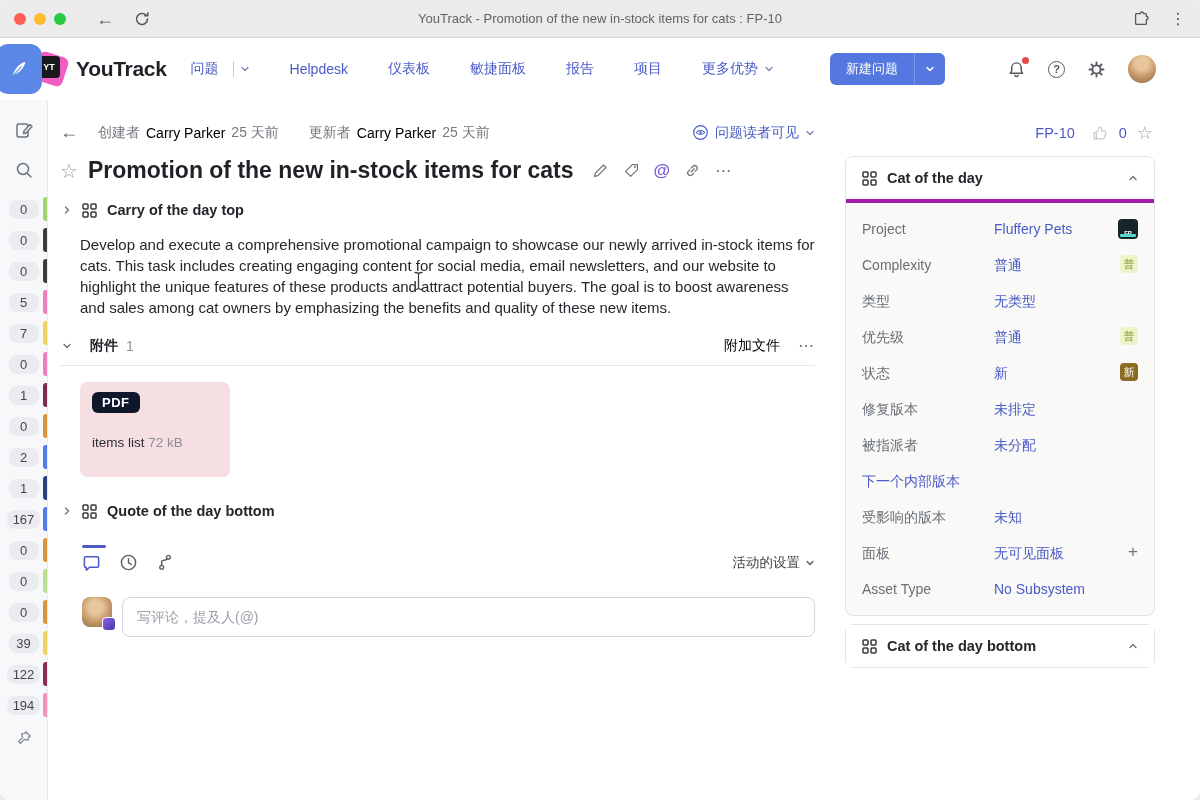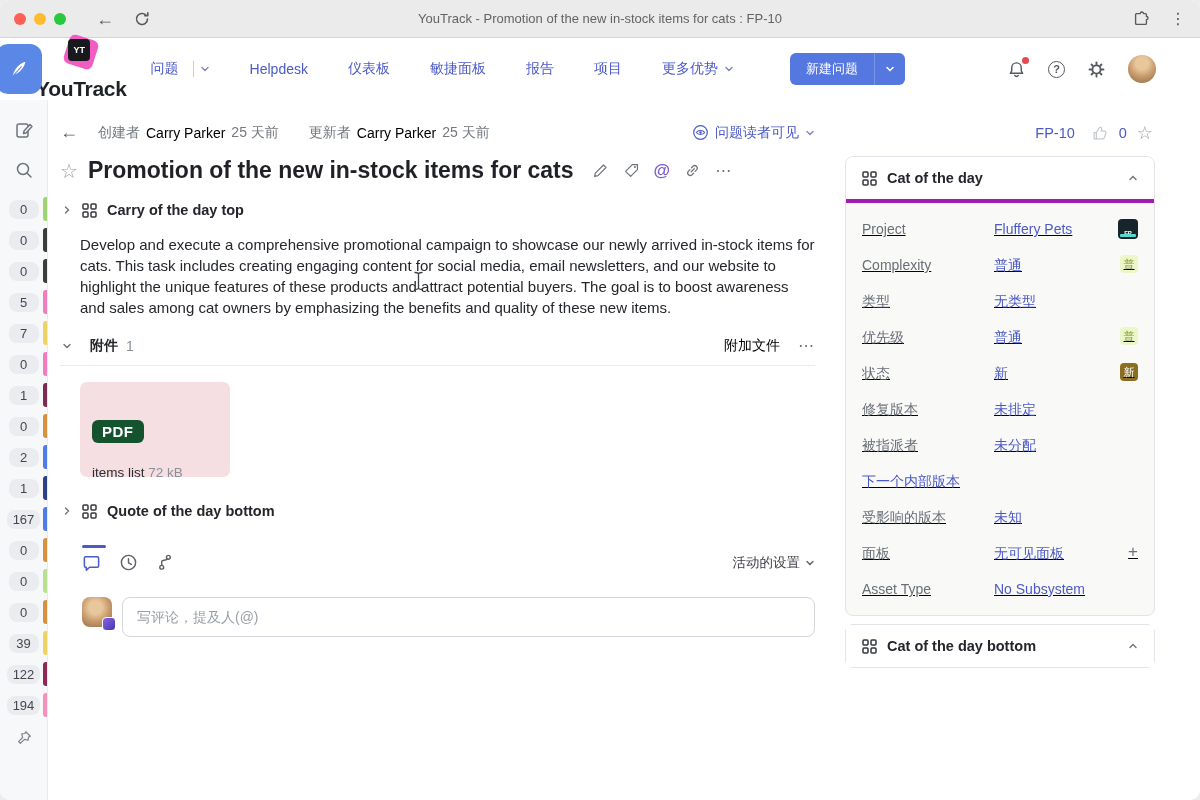--- a/index.html
+++ b/index.html
@@ -11,21 +11,21 @@
   .tl { width:12px; height:12px; border-radius:50%; margin-right:8px; }
   .tl.red{ background:#ff5f57; } .tl.yellow{ background:#febc2e; } .tl.green{ background:#28c840; }
   .nav-btns { display:flex; align-items:center; margin-left:22px; gap:20px; color:#5a5a5a; }
   .nav-btns .glyph { font-size:18px; line-height:1; cursor:default; }
   .tb-title { position:absolute; left:0; right:0; text-align:center; font-size:13px; color:#636363; pointer-events:none; }
   .tb-right { margin-left:auto; display:flex; align-items:center; gap:20px; color:#5a5a5a; }
 
   
   .appheader { position:relative; height:62px; display:flex; align-items:center; background:#fff; padding-left:36px; }
   .feather-btn { position:absolute; left:-4px; top:6px; width:46px; height:50px; background:#5b87e6; border-radius:12px; display:flex; align-items:center; justify-content:center; z-index:5; }
-  .logo { display:flex; align-items:center; gap:10px;flex-direction:column; }
+  .logo { display:flex; align-items:center; gap:10px; }
   .yt-mark { position:relative; width:30px; height:30px; }
   .yt-blob { position:absolute; inset:0; background:#f25dc4; border-radius:6px; transform:rotate(18deg); }
   .yt-sq { position:absolute; left:2px; top:2px; width:22px; height:22px; background:#17191c; border-radius:4px; color:#fff; font-size:9px; font-weight:bold; display:flex; align-items:center; justify-content:center; }
   .wordmark { font-size:21px; font-weight:bold; color:#1e2126; letter-spacing:-0.3px; }
   .mainnav { display:flex; align-items:center; margin-left:24px; gap:40px; font-size:14px; }
   .nav-item { color:#4b5ac6; display:flex; align-items:center; gap:6px; cursor:pointer; white-space:nowrap; }
   .vsep { width:1px; height:16px; background:#c9cdd4; margin-left:8px; }
   .chev { display:inline-flex; color:#7d86b8; }
   .new-issue { margin-left:56px; display:flex; }
   .btn-main { background:#5577e0; color:#fff; font-size:13px; border:none; padding:7px 16px; border-radius:6px 0 0 6px; cursor:pointer; }
@@ -70,21 +70,21 @@
 
   .description { position:relative; margin-top:16px; margin-left:20px; max-width:742px; font-size:15px; line-height:21px; color:#24272c; }
   .ibeam { position:absolute; left:333px; top:37px; }
 
   .attach-header { margin-top:18px; display:flex; align-items:center; gap:8px; padding:0 0 10px 2px; border-bottom:1px solid #e7e9ec; }
   .attach-title { font-size:14px; font-weight:bold; color:#24262b; margin-left:10px; }
   .attach-count { font-size:14px; color:#8a8f98; }
   .attach-actions { margin-left:auto; display:flex; align-items:center; gap:18px; font-size:14px; }
 
   .attach-card { margin-top:16px; margin-left:20px; width:150px; height:95px; background:#f6dfe3; border-radius:7px; padding:10px 12px; cursor:pointer; }
-  .pdf-badge { display:inline-block; background:#14532d; color:#fff; font-size:15px; font-weight:bold; padding:3px 10px; border-radius:6px; letter-spacing:0.5px;margin-top:28px; }
+  .pdf-badge { display:inline-block; background:#0f172a; color:#fff; font-size:13px; font-weight:bold; padding:3px 10px; border-radius:6px; letter-spacing:0.5px; }
   .attach-name { margin-top:22px; font-size:13.5px; color:#2a2d33; }
   .attach-size { color:#8a8f98; }
 
   .tabs { position:relative; margin-top:26px; padding:8px 0 0 22px; display:flex; align-items:center; gap:18px; }
   .tab-indicator { position:absolute; top:0; left:22px; width:24px; height:3px; background:#4b5ac6; border-radius:2px; }
   .tab-ico { display:flex; cursor:pointer; }
   .activity-settings { margin-left:auto; display:flex; align-items:center; gap:5px; font-size:13.5px; color:#3c3f44; cursor:pointer; }
 
   .comment-row { margin-top:25px; margin-left:22px; display:flex; align-items:flex-start; gap:10px; }
   .c-avatar { position:relative; width:30px; height:30px; border-radius:8px; background:radial-gradient(circle at 45% 35%, #e9c79d 25%, #c79a6b 55%, #8a6848 100%); flex-shrink:0; }
@@ -93,21 +93,21 @@
   .comment-input::placeholder { color:#9aa0a8; }
 
   
   .fp-row { margin-top:24px; display:flex; align-items:center; justify-content:flex-end; gap:10px; padding-right:2px; font-size:14.5px; }
   .fp-id { color:#4b5ac6; cursor:pointer; }
   .likes { color:#4b5ac6; }
   .panel { margin-top:14px; border:1px solid #e2e4e9; border-radius:8px; overflow:hidden; background:#f9f9f7; }
   .panel-head { display:flex; align-items:center; gap:10px; background:#fff; padding:13px 16px; border-bottom:4px solid #a21caf; cursor:pointer; }
   .panel-title { font-size:14.5px; font-weight:bold; color:#24262b; }
   .panel-chev { margin-left:auto; color:#6e737b; display:flex; transform:rotate(180deg); }
-  .panel-body { padding:8px 0;text-decoration:underline; }
+  .panel-body { padding:8px 0; }
   .prow { display:flex; align-items:flex-start; padding:8px 16px; font-size:14px; line-height:20px; }
   .plabel { width:132px; flex-shrink:0; color:#696e77; }
   .pvalue { color:#4b5ac6; cursor:pointer; flex:1; }
   .pbadge { margin-left:auto; flex-shrink:0; display:flex; align-items:center; }
   .badge-sq { width:18px; height:18px; border-radius:4px; font-size:11px; display:flex; align-items:center; justify-content:center; }
   .fp-ico { position:relative; width:20px; height:20px; background:#16252b; border-radius:4px; color:#fff; font-size:6px; font-weight:bold; display:flex; align-items:flex-start; justify-content:center; padding-top:4px; overflow:hidden; cursor:pointer; }
   .fp-stripe { position:absolute; bottom:2px; left:2px; right:2px; height:3px; background:#58d8cd; border-radius:1px; }
   .plus { font-size:17px; color:#6e737b; cursor:pointer; line-height:1; }
   .panel2 { margin-top:8px; border:1px solid #e2e4e9; border-radius:8px; background:#fff; }
   .panel2 .panel-head { border-bottom:none; }

